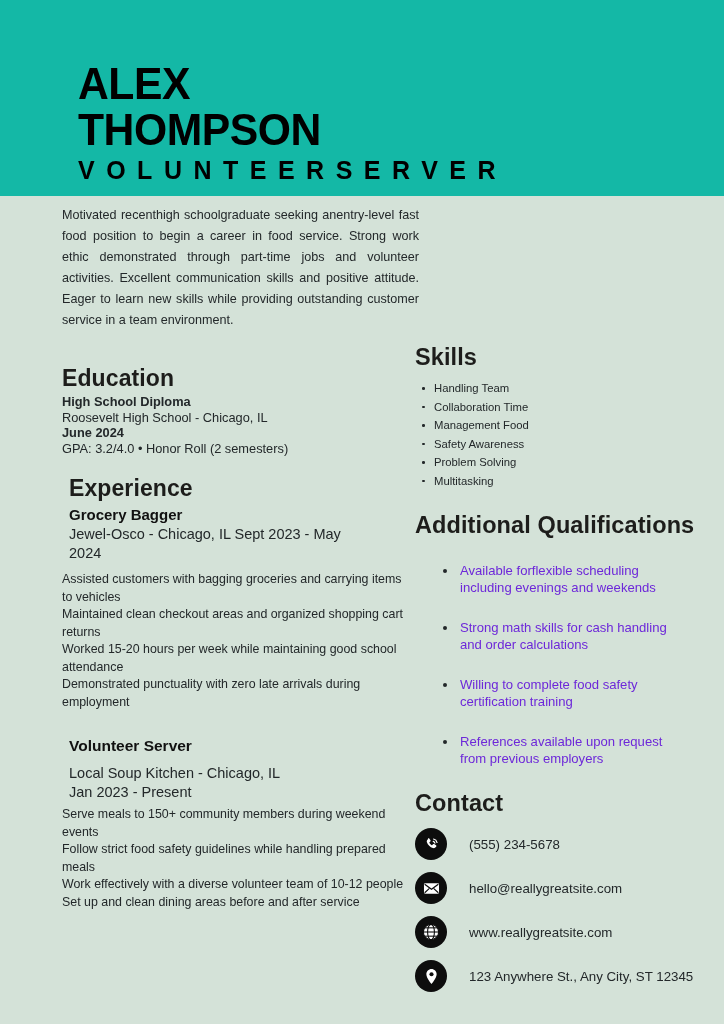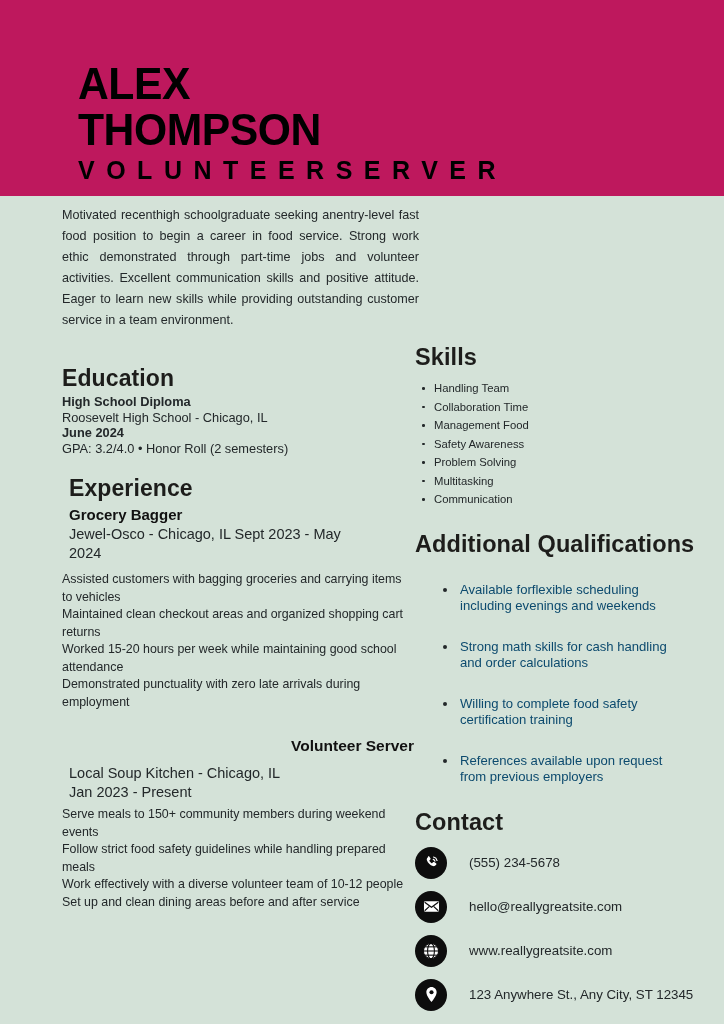--- a/index.html
+++ b/index.html
@@ -16,21 +16,21 @@
     position: relative;
   }
 
   
   .header {
     position: absolute;
     left: 0;
     top: 0;
     width: 724px;
     height: 196px;
-    background: #be185d;
+    background: #14b8a6;
     box-sizing: border-box;
   }
   .name-block {
     position: absolute;
     left: 78px;
     top: 62px;
   }
   .name-line {
     font-family: "Liberation Sans Narrow", "Liberation Sans", sans-serif;
     font-weight: 700;
@@ -115,21 +115,20 @@
   .job-title {
     font-weight: 700;
     font-size: 15px;
     line-height: 20px;
     color: #111;
     margin-top: 3px;
   }
   .job-title.vol {
     font-size: 15.5px;
     margin-top: 0;
-    text-align: right;
   }
   .job-meta {
     font-size: 13px;
     line-height: 16px;
     color: #23282a;
     width: 290px;
   }
   .job-meta.big {
     font-size: 14.5px;
     line-height: 19px;
@@ -185,21 +184,21 @@
   }
   .addq-list {
     margin-top: 5px;
     list-style: none;
     padding: 0;
     margin-left: 25px;
   }
   .addq-list li {
     font-size: 13.1px;
     line-height: 16.5px;
-    color: #0c4a6e;
+    color: #6d28d9;
     position: relative;
     padding-left: 20px;
     margin-bottom: 0px;
     width: 215px;
     margin-top: 24px;
   }
   .addq-list li::before {
     content: "";
     position: absolute;
     left: 3px;
@@ -305,21 +304,20 @@
 
   <div>
     <div class="sec-heading right">Skills</div>
     <ul class="skills-list">
       <li>Handling Team</li>
       <li>Collaboration Time</li>
       <li>Management Food</li>
       <li>Safety Awareness</li>
       <li>Problem Solving</li>
       <li>Multitasking</li>
-      <li>Communication</li>
     </ul>
   </div>
 
   <div class="addq-wrap">
     <div class="sec-heading right">Additional Qualifications</div>
     <ul class="addq-list">
       <li>Available forflexible scheduling including evenings and weekends</li>
       <li>Strong math skills for cash handling and order calculations</li>
       <li>Willing to complete food safety certification training</li>
       <li>References available upon request from previous employers</li>

